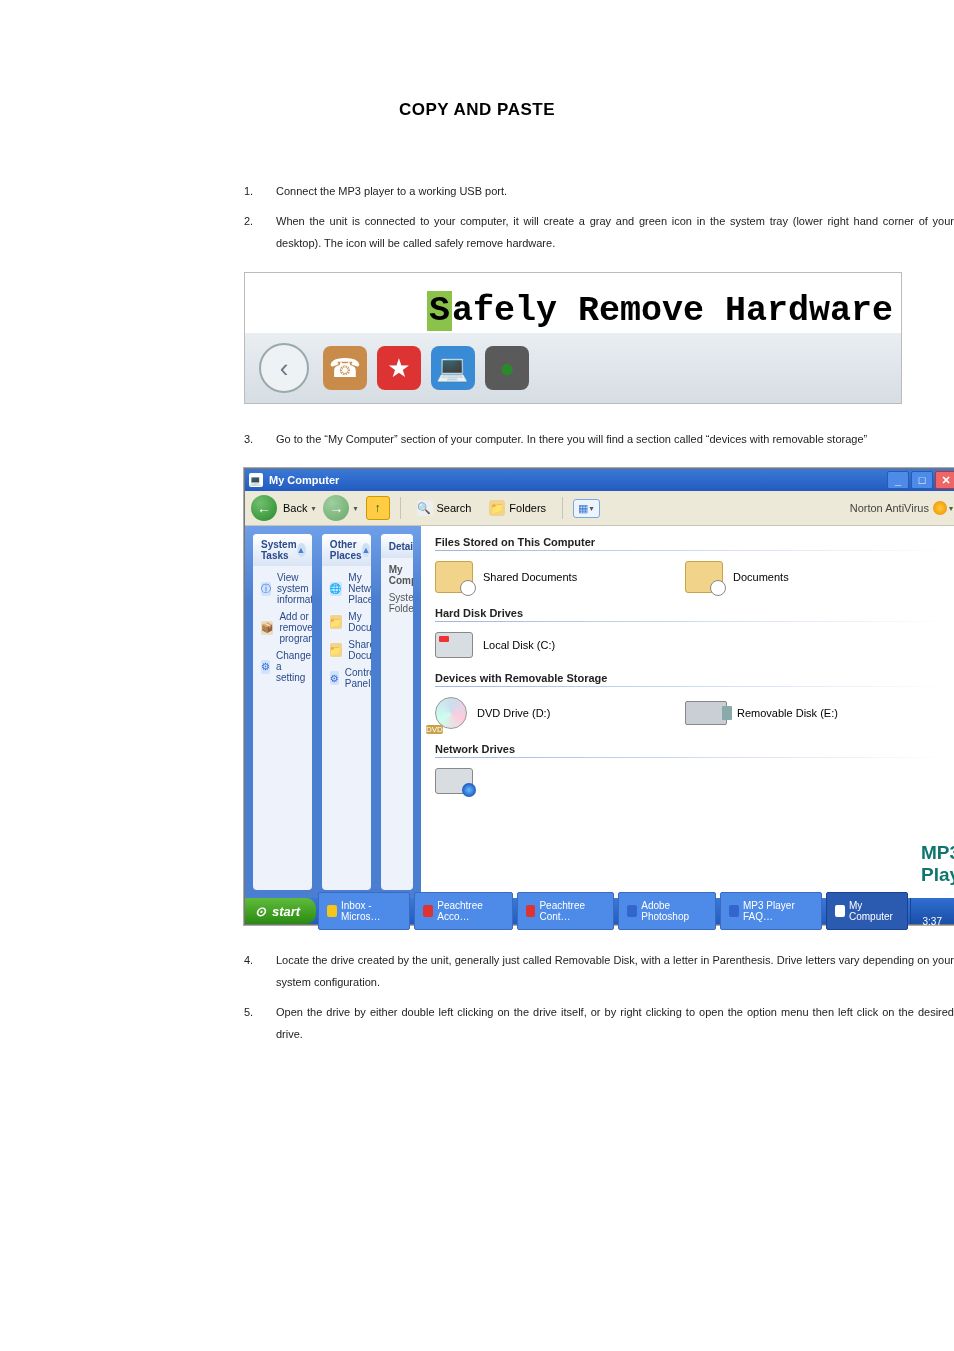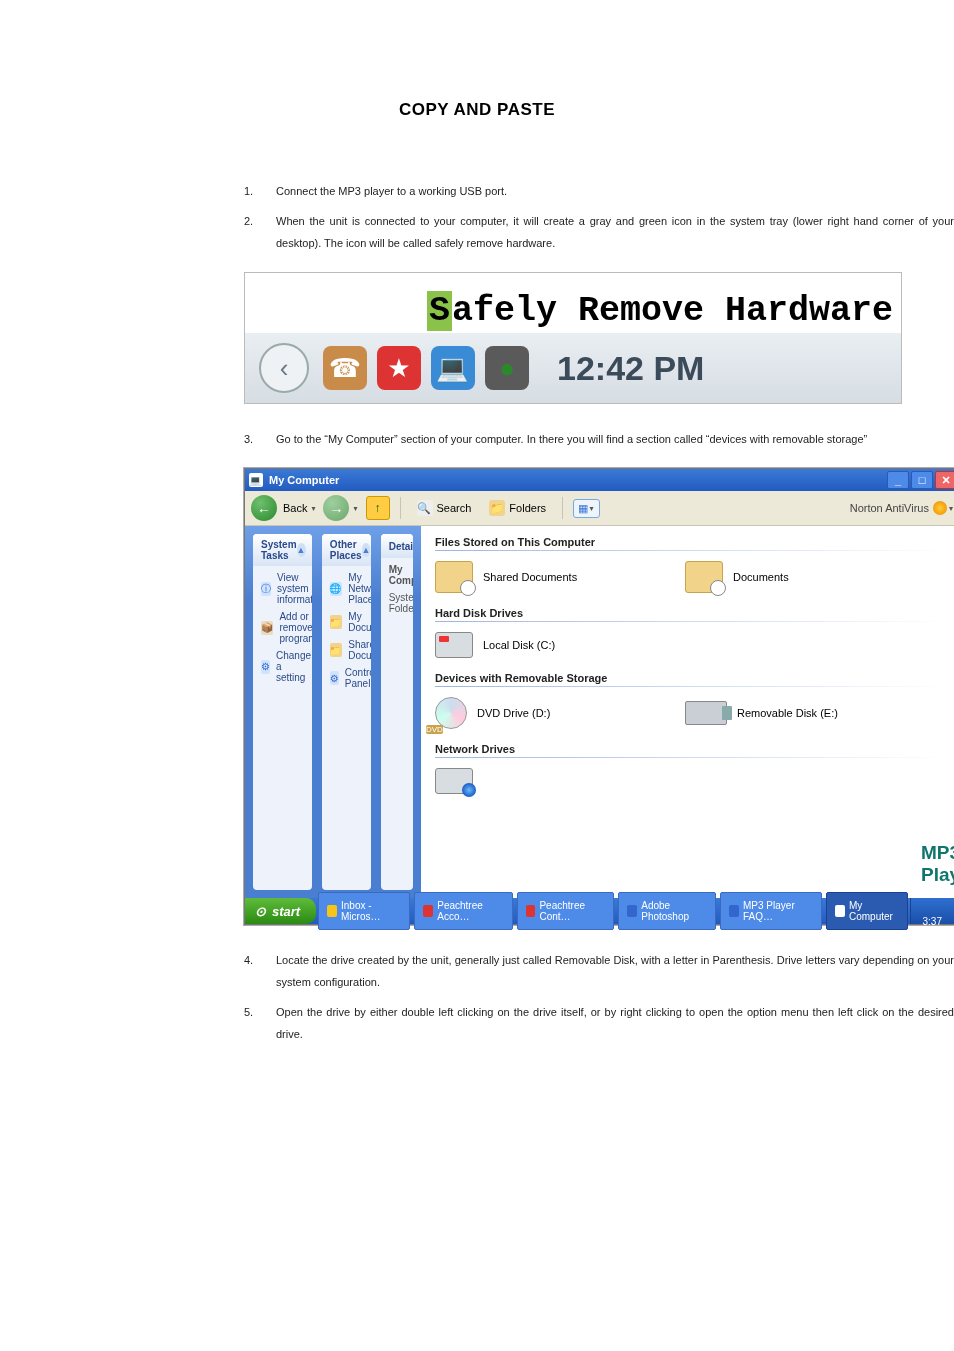--- a/index.html
+++ b/index.html
@@ -103,21 +103,20 @@
     <div class="fig1">
       <div class="balloon">
         <span class="hl">S</span><span>afely Remove Hardware</span>
       </div>
       <div class="tray">
         <div class="expand">‹</div>
         <div class="ico" style="background:#c98b4a;color:#fff;">☎</div>
         <div class="ico" style="background:#d33;color:#fff;">★</div>
         <div class="ico" style="background:#3a8bd6;color:#fff;">💻</div>
         <div class="ico" style="background:#5a5a5a;color:#2a8a2a;">●</div>
-        <div class="clock">12:42 PM</div>
       </div>
     </div>
   </div>
 
   <ol class="doc-list">
     <li>
         <span class="num">3.</span>
         <span class="txt">Go to the “My Computer” section of your computer. In there you will find a section called “devices with removable storage”</span>
       </li>
   </ol>

